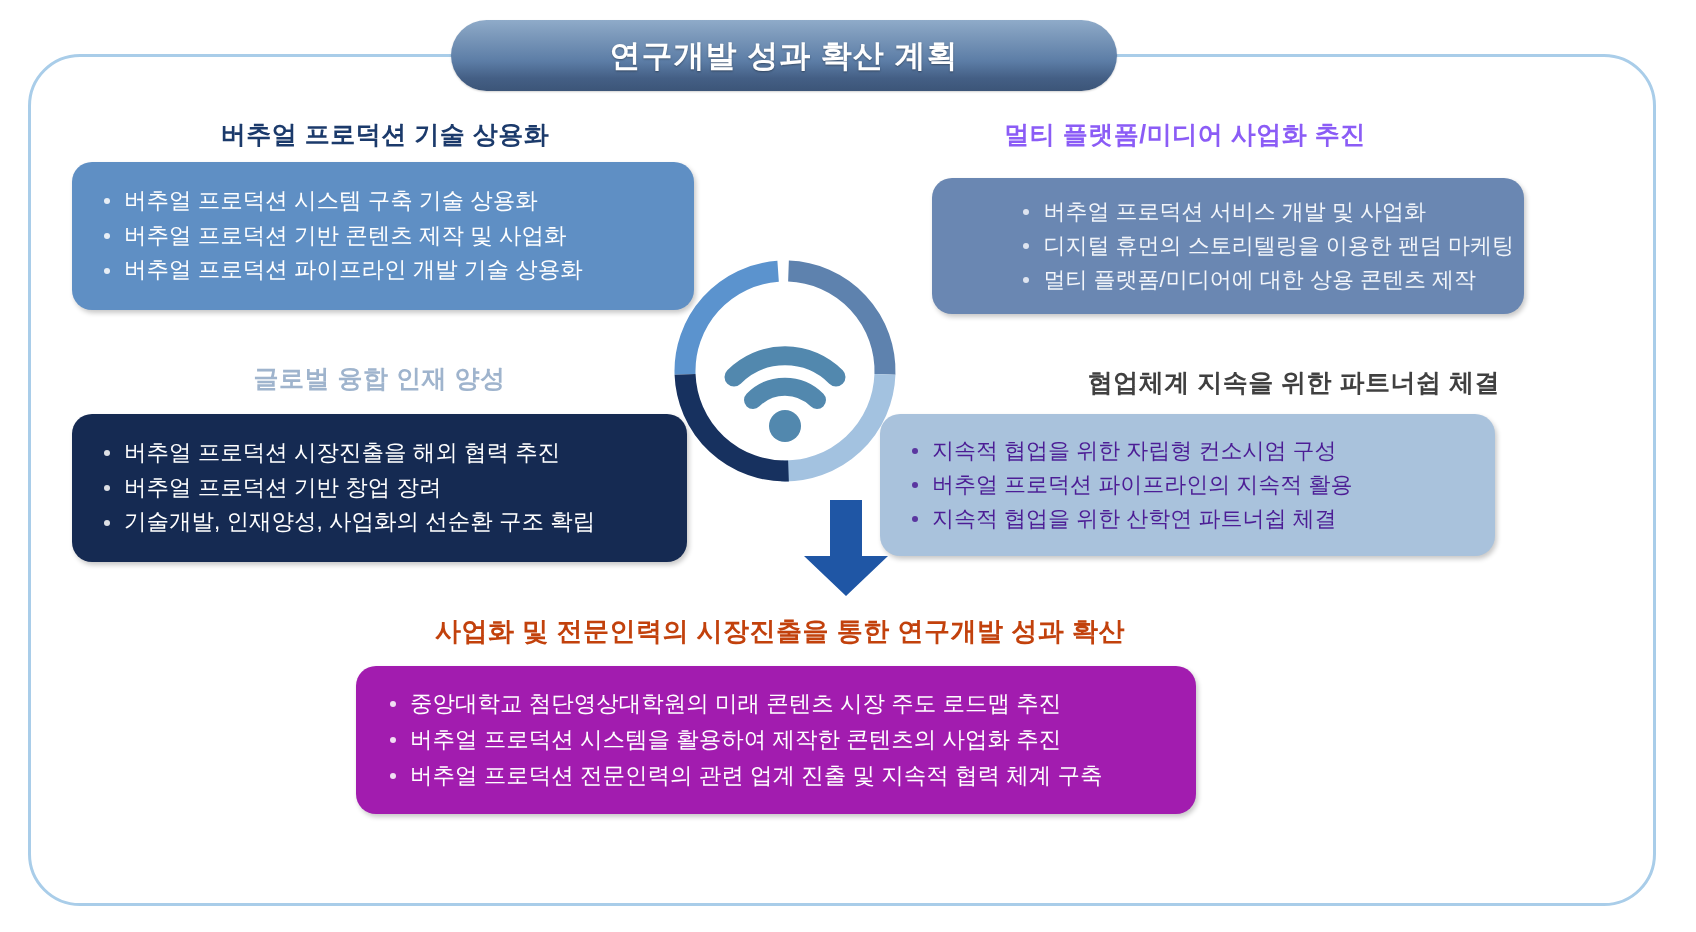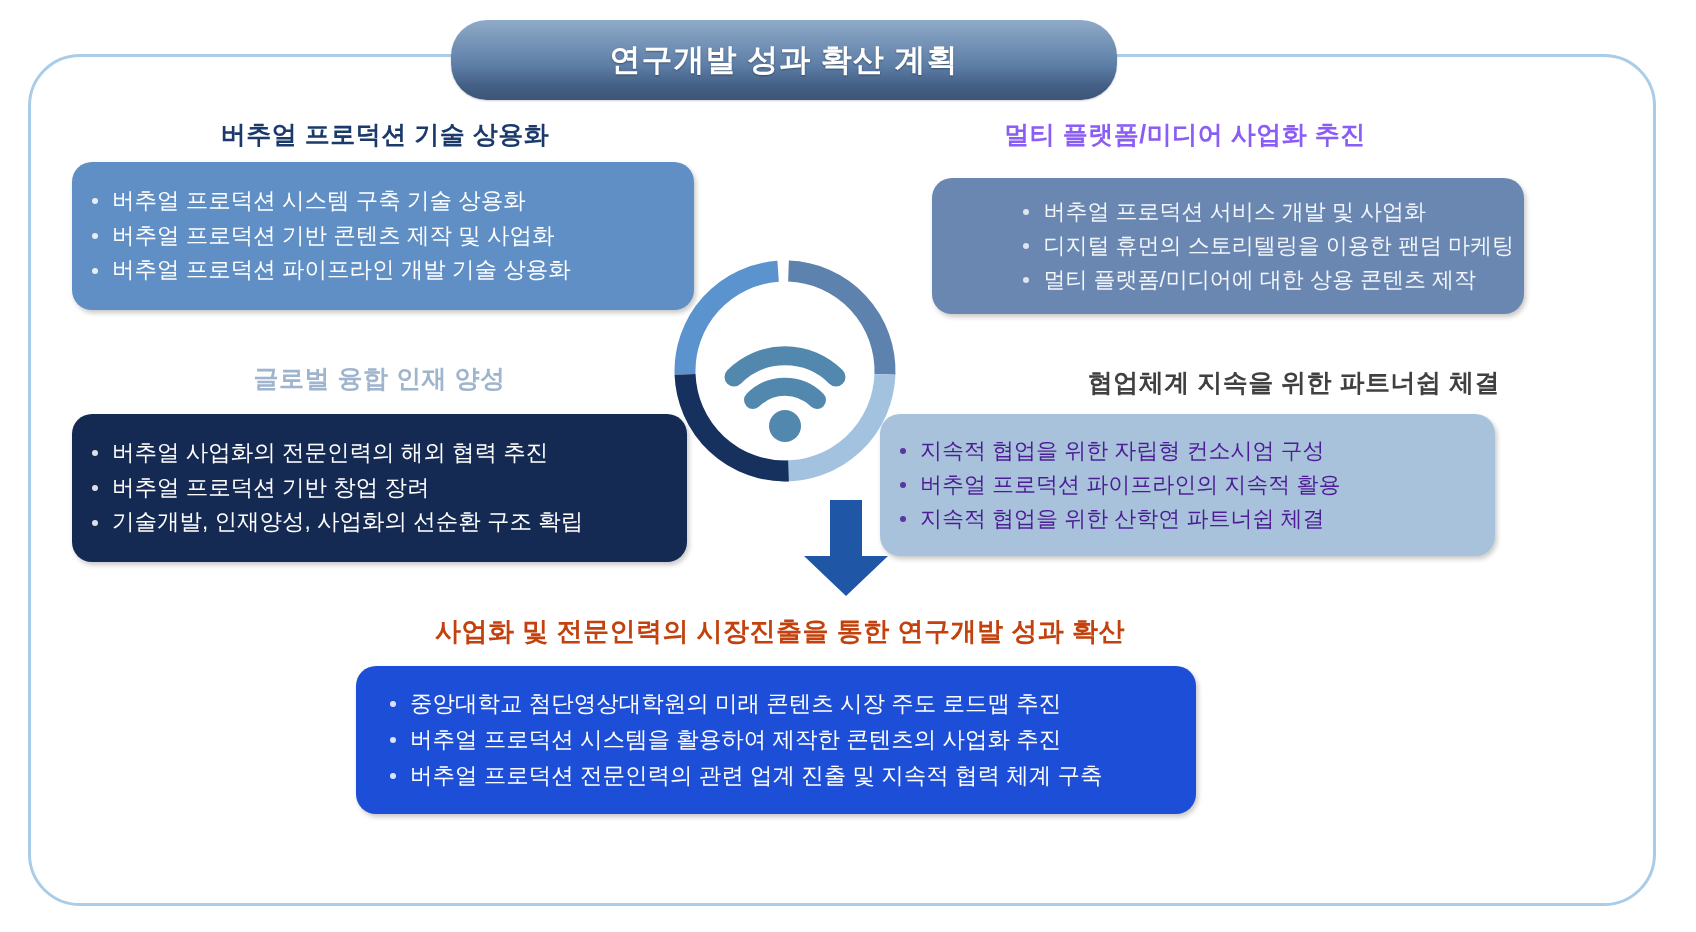--- a/index.html
+++ b/index.html
@@ -27,21 +27,21 @@
     box-sizing: border-box;
     background: #ffffff;
   }
 
   
   #title-banner {
     position: absolute;
     left: 451px;
     top: 20px;
     width: 666px;
-    height: 80px;
+    height: 71px;
     border-radius: 36px;
     background: linear-gradient(180deg, #8fabc9 0%, #7f9cbd 18%, #5c7da6 58%, #445f85 82%, #3c5578 100%);
     display: flex;
     align-items: center;
     justify-content: center;
     z-index: 6;
     box-shadow: 0 1px 2px rgba(0,0,0,0.18);
   }
   #title-banner .title-text {
     color: #ffffff;
@@ -67,21 +67,21 @@
   #heading-bottom {
     left: 350px; top: 614px; width: 860px; text-align: center;
     color: #c2410c; font-size: 26px;
   }
 
   
   .box {
     position: absolute;
     border-radius: 20px;
     box-sizing: border-box;
-    padding: 18px 10px 18px 12px;
+    padding: 18px 10px 18px 24px;
     display: flex;
     flex-direction: column;
     justify-content: center;
     box-shadow: 2px 3px 5px rgba(0,0,0,0.22);
   }
   .box ul {
     list-style: none;
     margin: 0;
     padding: 0;
   }
@@ -130,21 +130,21 @@
   #box-br {
     left: 880px; top: 414px; width: 615px; height: 142px;
     background: #a9c2dc;
     color: #4c1d95;
   }
   #box-br li { font-size: 22px; }
 
   
   #box-bottom {
     left: 356px; top: 666px; width: 840px; height: 148px;
-    background: #1d4ed8;
+    background: #a21caf;
     color: #ffffff;
     padding-left: 26px;
   }
   #box-bottom li { font-size: 22.5px; line-height: 1.6; }
 
   
   #hub {
     position: absolute;
     left: 662px;
     top: 248px;
@@ -191,21 +191,21 @@
 <div class="box" id="box-tr">
   <ul>
     <li>버추얼 프로덕션 서비스 개발 및 사업화</li>
     <li>디지털 휴먼의 스토리텔링을 이용한 팬덤 마케팅</li>
     <li>멀티 플랫폼/미디어에 대한 상용 콘텐츠 제작</li>
   </ul>
 </div>
 
 <div class="box" id="box-bl">
   <ul>
-    <li>버추얼 사업화의 전문인력의 해외 협력 추진</li>
+    <li>버추얼 프로덕션 시장진출을 해외 협력 추진</li>
     <li>버추얼 프로덕션 기반 창업 장려</li>
     <li>기술개발, 인재양성, 사업화의 선순환 구조 확립</li>
   </ul>
 </div>
 
 <div class="box" id="box-br">
   <ul>
     <li>지속적 협업을 위한 자립형 컨소시엄 구성</li>
     <li>버추얼 프로덕션 파이프라인의 지속적 활용</li>
     <li>지속적 협업을 위한 산학연 파트너쉽 체결</li>

